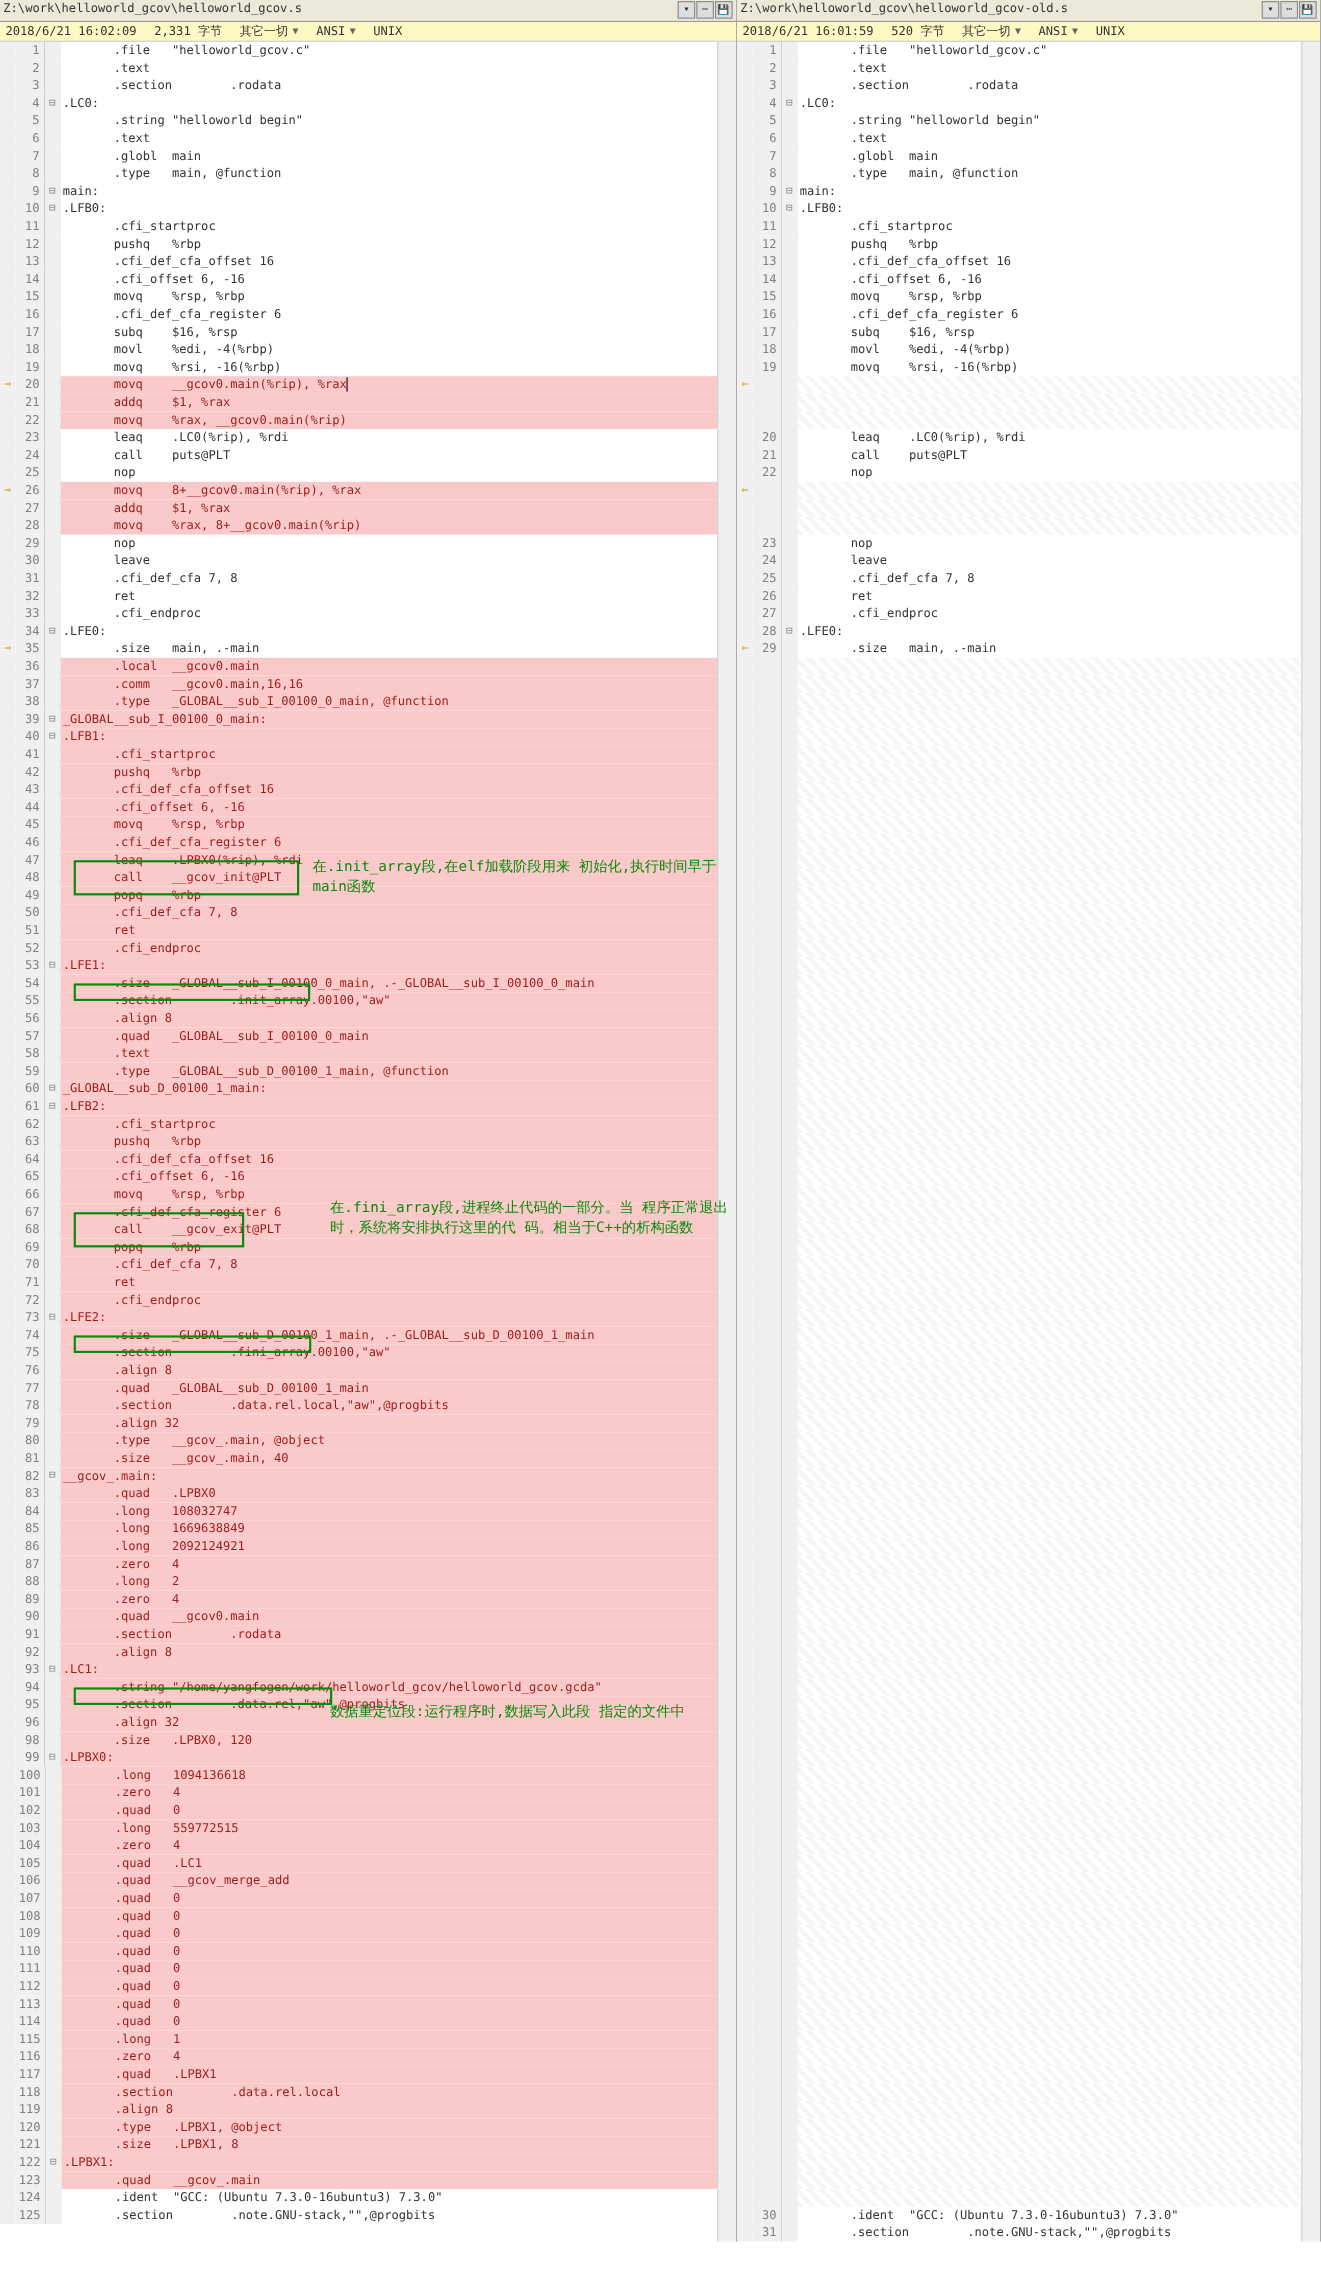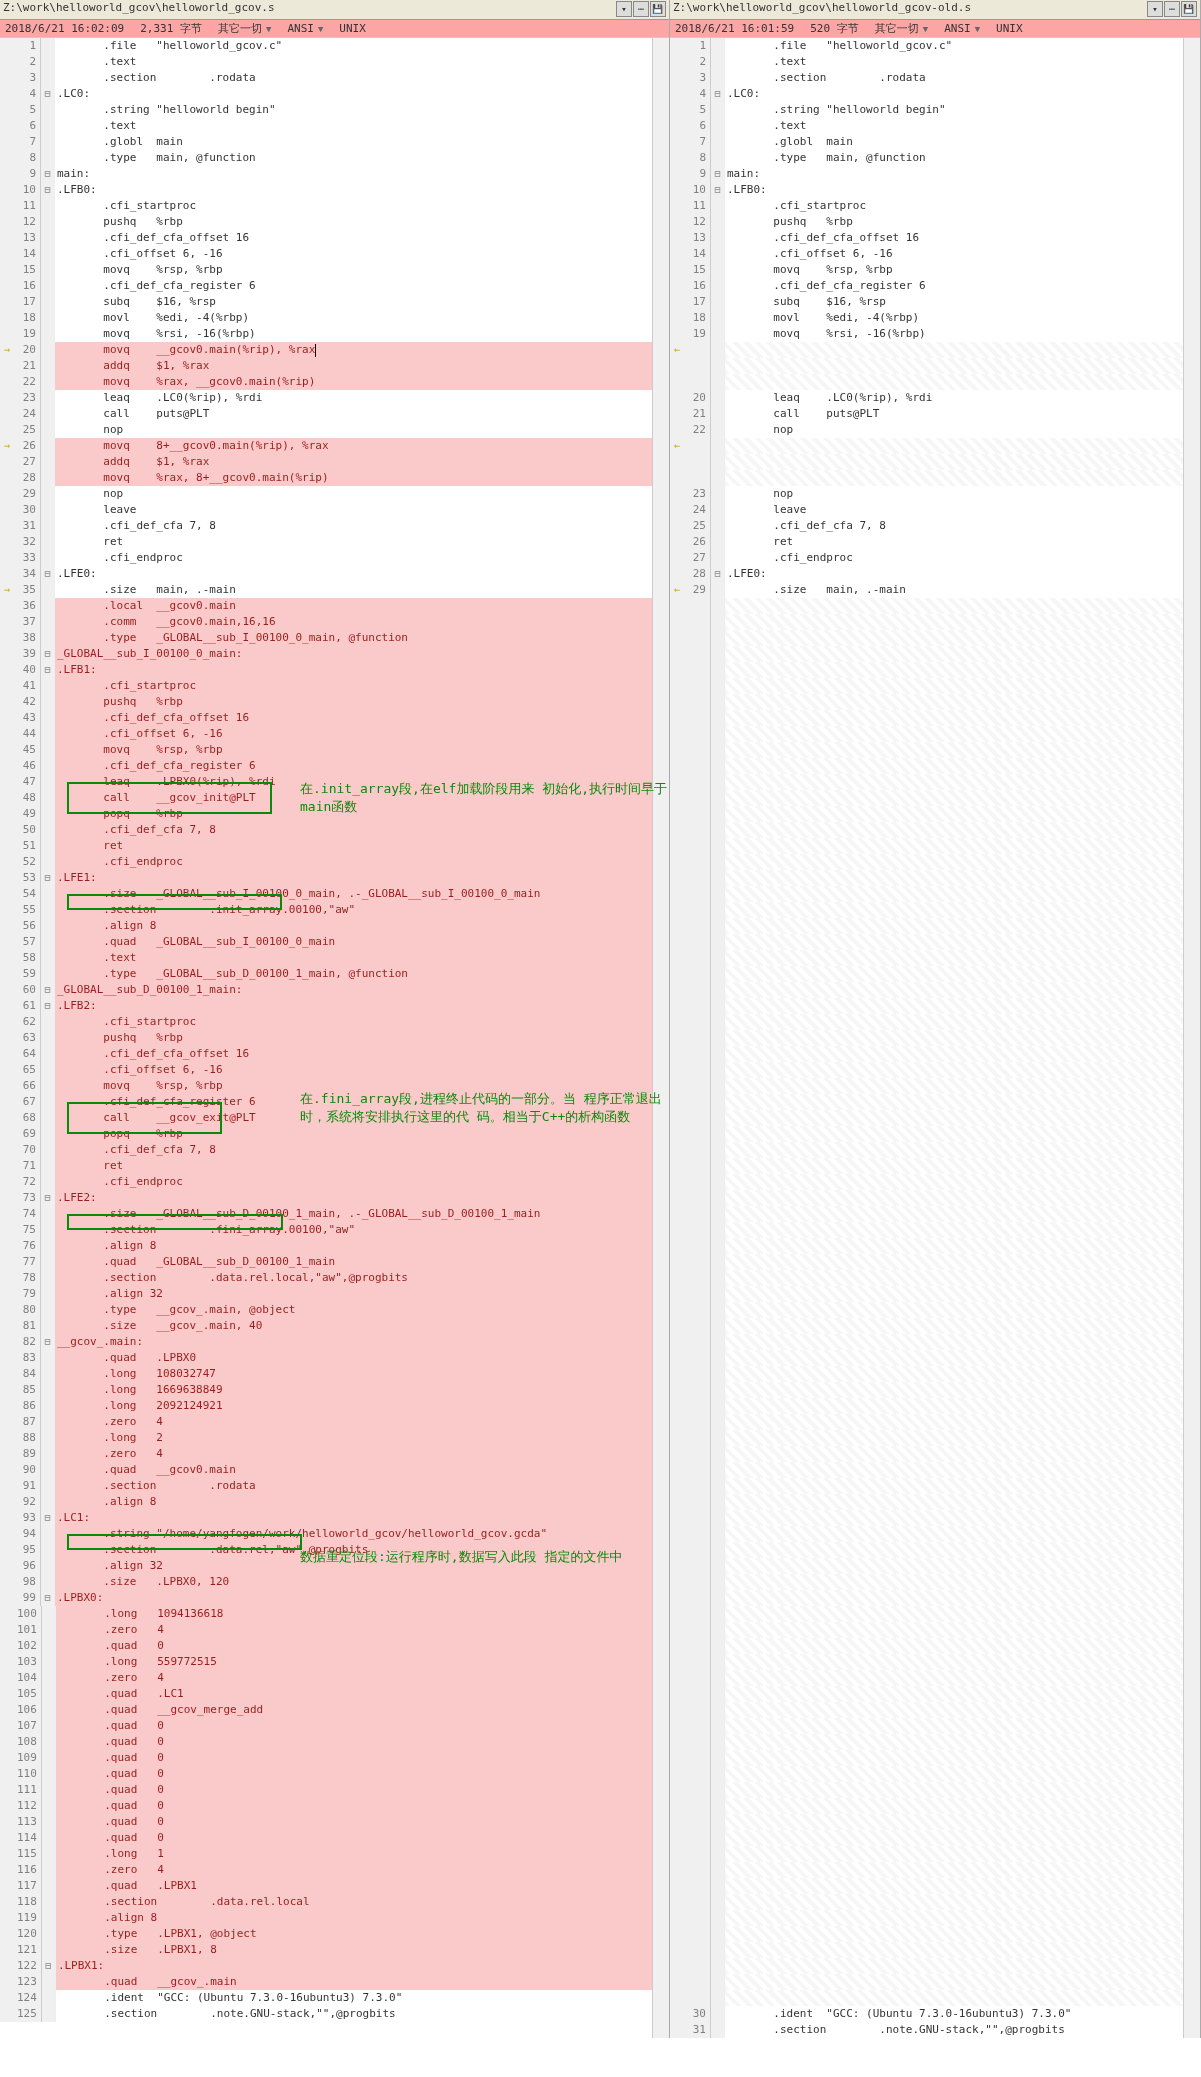--- a/index.html
+++ b/index.html
@@ -4,21 +4,21 @@
 <style>
 *{margin:0;padding:0;box-sizing:border-box}
 body{font-family:"Consolas","Microsoft YaHei",monospace;font-size:11px;background:#fff;display:flex;width:1201px}
 .pane{display:flex;flex-direction:column;border-right:1px solid #aaa}
 .pane-left{width:670px}
 .pane-right{width:531px}
 .pathbar{background:#ECE9D8;border-bottom:1px solid #999;display:flex;height:20px;padding:1px 3px;font-size:11px;color:#333}
 .pathbar .path{flex:1}
 .pathbar .btns{display:flex;gap:1px}
 .pathbar .btn{width:16px;height:16px;border:1px solid #888;background:#ddd;display:flex;align-items:center;justify-content:center;font-size:9px;color:#333}
-.statusbar{background:#fca5a5;border-bottom:1px solid #ccc;display:flex;align-items:center;height:18px;padding:2px 5px;gap:4px;font-size:11px;color:#333}
+.statusbar{background:#fef9c3;border-bottom:1px solid #ccc;display:flex;align-items:center;height:18px;padding:2px 5px;gap:4px;font-size:11px;color:#333}
 .statusbar span{white-space:nowrap}
 .statusbar .gap{width:8px}
 .statusbar .dd{color:#666;font-size:9px}
 .editor{flex:1;display:flex;overflow:hidden;position:relative}
 .code{flex:1;overflow:hidden;position:relative}
 .line{display:flex;height:16px;line-height:16px;white-space:pre;position:relative}
 .ln{min-width:27px;text-align:right;color:#808080;background:#f0f0f0;border-right:1px solid #ccc;padding-right:4px;font-size:11px;padding-left:3px}
 .ic{width:14px;background:#f0f0f0;text-align:center;font-size:10px;color:#c90}
 .fold{width:14px;background:#f0f0f0;border-right:1px solid #eee;text-align:center;color:#888;font-size:10px}
 .tx{flex:1;padding-left:2px;color:#9a1c1c;font-size:11px}
@@ -181,21 +181,21 @@
         <div class="line"><span class="ic"></span><span class="ln">123</span><span class="fold"></span><span class="tx  bg-red">       .quad   __gcov_.main</span></div>
         <div class="line"><span class="ic"></span><span class="ln">124</span><span class="fold"></span><span class="tx norm ">       .ident  "GCC: (Ubuntu 7.3.0-16ubuntu3) 7.3.0"</span></div>
         <div class="line"><span class="ic"></span><span class="ln">125</span><span class="fold"></span><span class="tx norm ">       .section        .note.GNU-stack,"",@progbits</span></div>
       </div>
     <div class="scroll"></div>
     <div class="box-green" style="left:67px;top:744px;width:205px;height:32px"></div>
     <div class="box-green" style="left:67px;top:856px;width:215px;height:16px"></div>
     <div class="box-green" style="left:67px;top:1064px;width:155px;height:32px"></div>
     <div class="box-green" style="left:67px;top:1176px;width:216px;height:16px"></div>
     <div class="box-green" style="left:67px;top:1496px;width:235px;height:16px"></div>
-    <div class="annot" style="left:300px;top:742px">在.init_array段,在elf加载阶段用来
+    <div class="annot" style="left:284px;top:742px">在.init_array段,在elf加载阶段用来
 初始化,执行时间早于main函数</div>
     <div class="annot" style="left:300px;top:1052px">在.fini_array段,进程终止代码的一部分。当
 程序正常退出时，系统将安排执行这里的代
 码。相当于C++的析构函数</div>
     <div class="annot" style="left:300px;top:1510px">数据重定位段:运行程序时,数据写入此段
 指定的文件中</div>
   </div>
 </div>
 
 <div class="pane pane-right">

